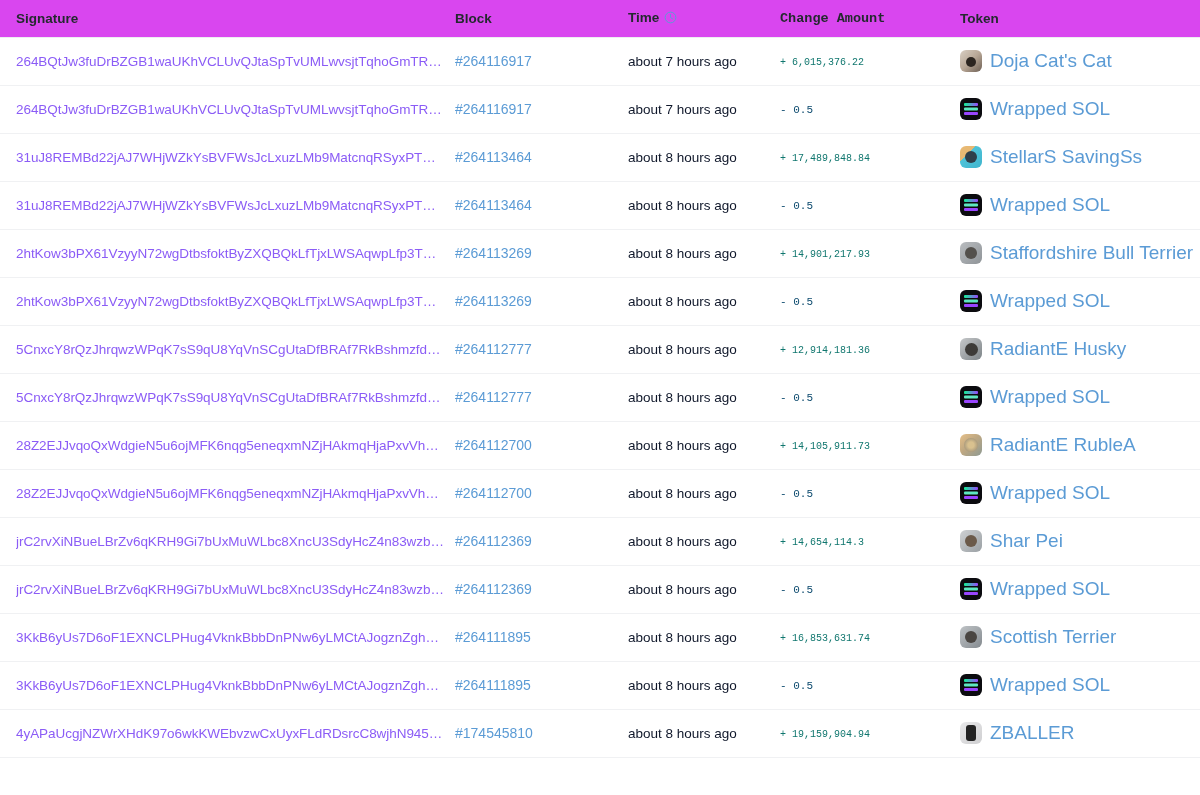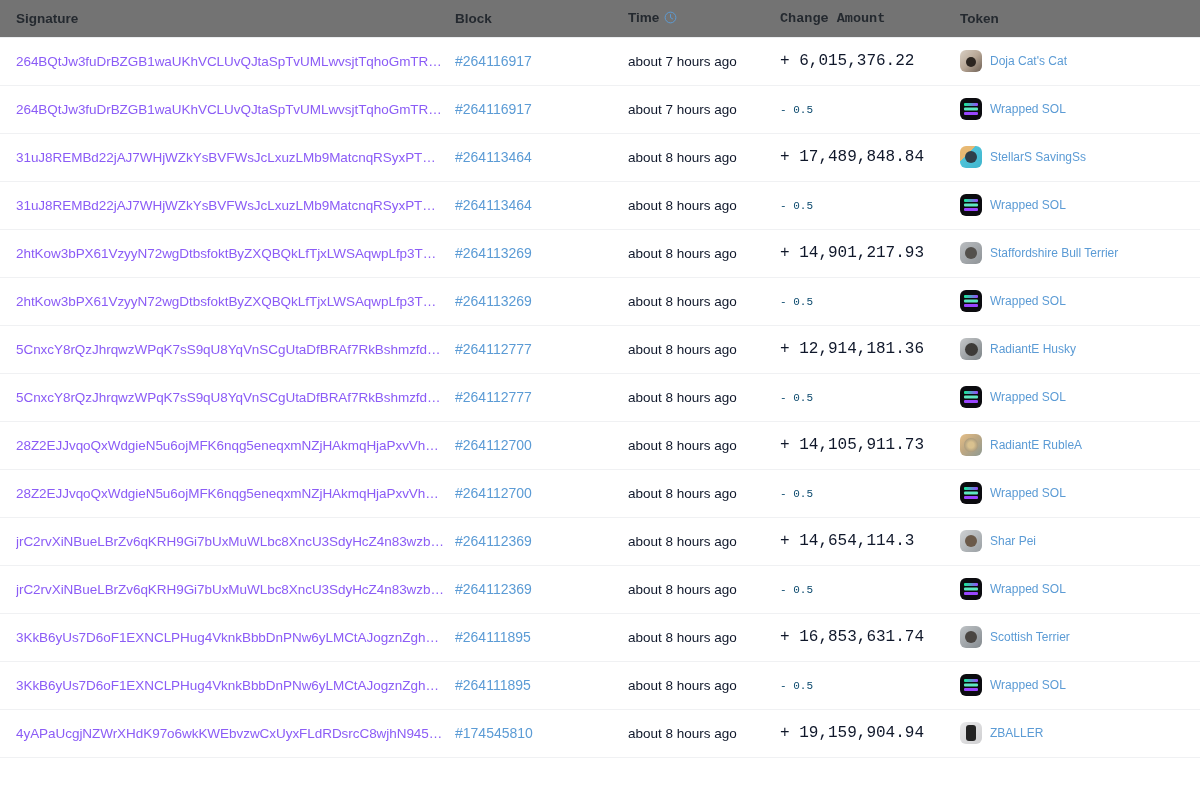--- a/index.html
+++ b/index.html
@@ -9,21 +9,21 @@
     background: #ffffff;
     font-family: "Liberation Sans", sans-serif;
     overflow: hidden;
   }
   .tx-table {
     width: 1200px;
     border-collapse: collapse;
     table-layout: fixed;
   }
   .tx-table thead tr {
-    background: #737373;
+    background: #d946ef;
     height: 37px;
   }
   .tx-table thead th {
     text-align: left;
     font-size: 13.5px;
     font-weight: bold;
     color: #24292f;
     padding: 0 0 0 0;
     vertical-align: middle;
     border-bottom: 1px solid #eceef0;
@@ -58,25 +58,25 @@
     display: block;
     max-width: 432px;
     overflow: hidden;
     text-overflow: ellipsis;
     white-space: nowrap;
     font-size: 13.5px;
     letter-spacing: -0.05px;
   }
   .block-link { color: #5b9bd5; font-size: 14px; }
   .time-cell { color: #0f172a; font-size: 13.5px; }
-  .amt-pos { color: #0f172a; font-size: 16px; }
+  .amt-pos { color: #0f766e; font-size: 10px; }
   .amt-neg { color: #0c4a6e; font-size: 11px; }
 
   .token-cell { display: flex; align-items: center; gap: 8px; }
-  .token-name { color: #5b9bd5; font-size: 12px; }
+  .token-name { color: #5b9bd5; font-size: 19px; }
 
   .tk-icon {
     width: 22px; height: 22px;
     border-radius: 6px;
     flex: 0 0 22px;
     overflow: hidden;
     position: relative;
     display: block;
   }
   

